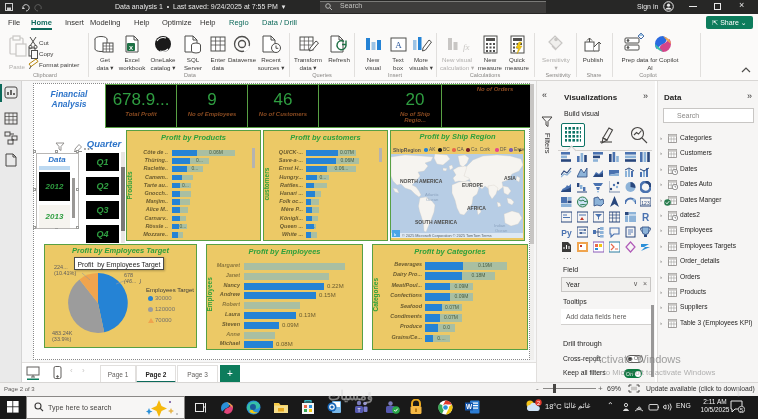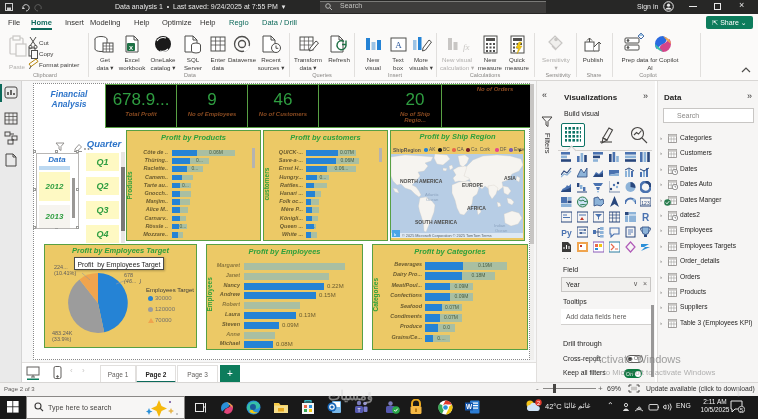--- a/index.html
+++ b/index.html
@@ -30,21 +30,21 @@
 .axis { position:absolute; color:#2da03c; font-weight:bold; font-size:6.5px; transform:rotate(-90deg); transform-origin:center; white-space:nowrap; }
 .bar { position:absolute; background:#2583d5; }
 .pill { position:absolute; background:#a9bfa2; font-size:5px; color:#4a5d42; text-align:center; overflow:hidden; }
 .blbl { position:absolute; font-size:5.5px; font-weight:bold; font-style:italic; color:#6b5b2e; text-align:right; white-space:nowrap; overflow:hidden; }
 .vlbl { position:absolute; font-size:6px; color:#6b5b2e; white-space:nowrap; }
 
 .kpi { position:absolute; top:0; height:100%; border-right:1px solid #58a044; text-align:center; }
 .kpi .num { color:#2f9e41; font-size:17px; margin-top:5px; }
 .kpi .cap { color:#8a4b21; font-size:6px; font-style:italic; font-weight:bold; margin-top:1px; }
 
-.sbtn { position:absolute; background:#fef9c3; color:#2f9e41; font-weight:bold; font-style:italic; text-align:center; }
+.sbtn { position:absolute; background:#000000; color:#2f9e41; font-weight:bold; font-style:italic; text-align:center; }
 .stitle { position:absolute; color:#2d74c9; font-weight:bold; font-style:italic; }
 
 #filterstrip { left:536px; top:81px; width:22px; height:302px; background:#f6f5f4; border-left:1px solid #e1dfdd; }
 #vizpane { left:558px; top:81px; width:97px; height:302px; background:#f6f5f4; }
 #datapane { left:657px; top:81px; width:101px; height:302px; background:#f6f5f4; border-left:1px solid #e1dfdd; }
 .ptitle { font-size:8px; font-weight:bold; color:#252423; }
 .plbl { font-size:7px; color:#252423; }
 
 #pagetabs { left:22px; top:362px; width:514px; height:20px; background:#fff; border-top:1px solid #e1dfdd; }
 .ptab { position:absolute; top:2px; height:18px; line-height:18px; text-align:center; font-size:6.5px; color:#605e5c; border:1px solid #e1dfdd; background:#fff; }
@@ -1054,21 +1054,21 @@
     <text x="4" y="9" font-size="6.5" fill="#fff" text-anchor="middle" font-family="Liberation Sans" font-weight="bold">W</text>
   </svg>
 <div class="abs" style="left:328px;top:388px;z-index:4;font-size:13px;color:rgba(215,215,215,0.55);font-weight:bold;letter-spacing:1px;">ؤمسيات</div>
 <div class="abs" style="left:735px;top:385px;z-index:4;font-size:12px;color:rgba(215,215,215,0.5);font-weight:bold;">؟</div>
 <svg class="abs" style="left:524px;top:399px;z-index:3" width="18" height="15" viewBox="0 0 18 15">
 <circle cx="6" cy="5" r="3.5" fill="#f5c518"></circle>
     <path d="M3 9 a3 3 0 0 1 3-3 4 4 0 0 1 7.5 1 A2.5 2.5 0 0 1 13 12 H5.5 A2.5 2.5 0 0 1 3 9z" fill="#cfe3f5"></path>
 <circle cx="14.5" cy="3.5" r="3.2" fill="#e33b2e"></circle>
     <text x="14.5" y="5.8" font-size="5.5" fill="#fff" text-anchor="middle" font-family="Liberation Sans">2</text>
   </svg>
-<div class="abs" style="left:545px;top:402px;font-size:7.5px;color:#f0f0f0;z-index:3;">42°C</div>
+<div class="abs" style="left:545px;top:402px;font-size:7.5px;color:#f0f0f0;z-index:3;">18°C</div>
 <div class="abs" style="left:564px;top:402px;font-size:7px;color:#e8e8e8;z-index:3;">غائم غالبًا</div>
 <div class="abs" style="left:607px;top:401px;font-size:8px;color:#e8e8e8;z-index:3;">⌃</div>
 <svg class="abs" style="left:622px;top:402px;z-index:3" width="52" height="10" viewBox="0 0 52 10">
 <g stroke="#e8e8e8" fill="none" stroke-width="0.9">
 <circle cx="4" cy="3" r="1.6"></circle>
       <path d="M1.5 8.5 a2.8 2.8 0 0 1 5 0z" fill="#e8e8e8"></path>
 <path d="M13 8 a6 6 0 0 1 8 0 M14.5 6 a4 4 0 0 1 5 0 M16 4.5 a2.2 2.2 0 0 1 2.5 0" transform="translate(0,1)"></path>
 <rect x="27" y="2.5" width="9" height="5.5" rx="1"></rect>
       <path d="M36.5 4.5 v1.5"></path>
 <path d="M44 3 v4 l-2.5-1.2 v-1.6z M46 2.5 a4 4 0 0 1 0 5 M48 1.5 a6 6 0 0 1 0 7"></path>

